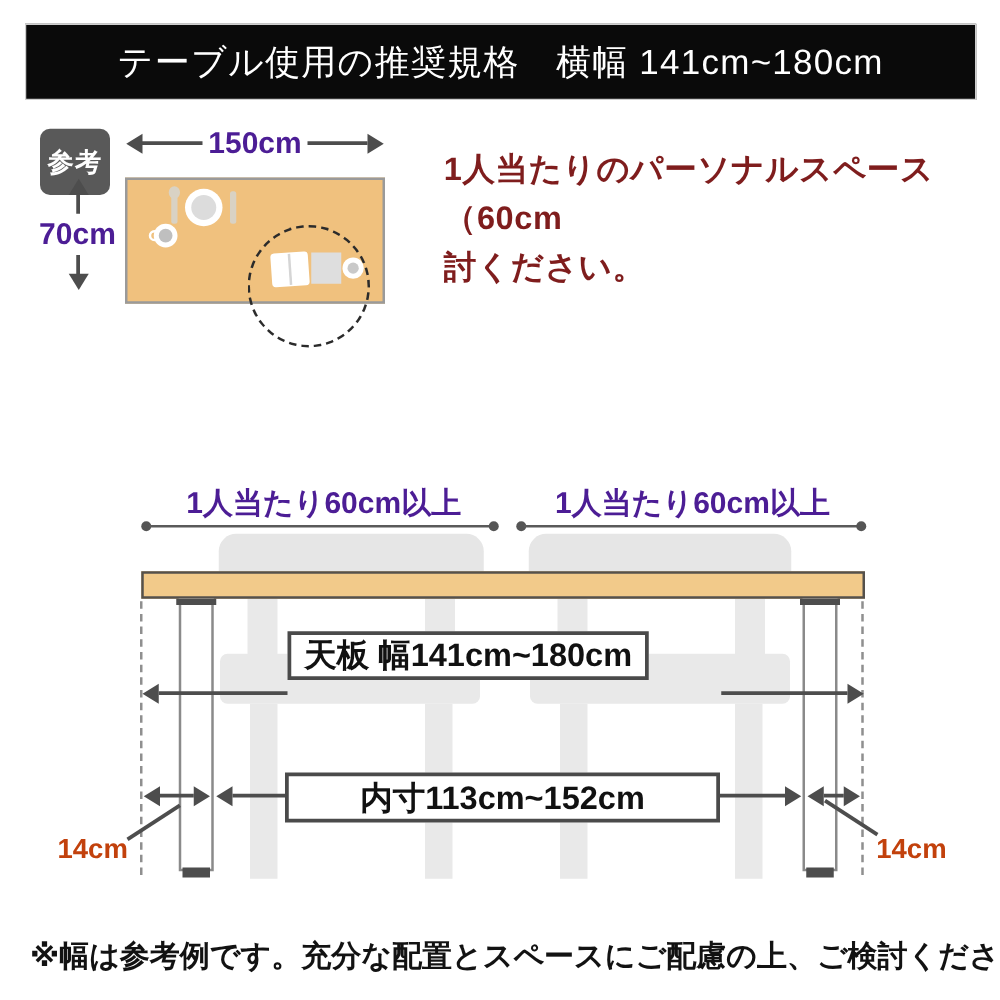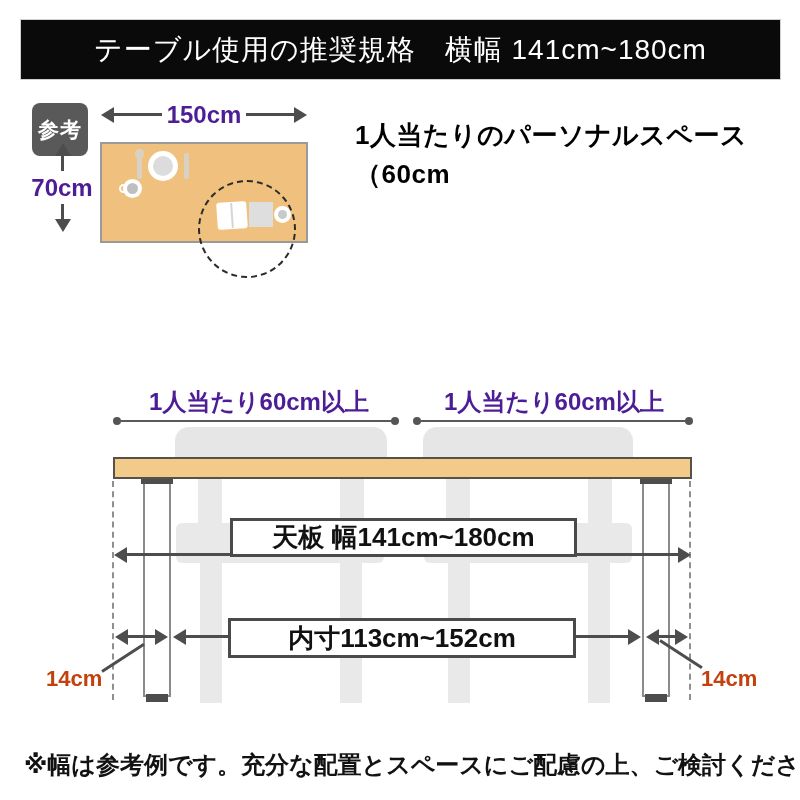--- a/index.html
+++ b/index.html
@@ -40,21 +40,21 @@
   }
   .ref-table{position:absolute;left:100px;top:142px;width:208px;height:101px;background:var(--table-ref,#F0C17E);border:2px solid #9a9a9a;z-index:1;}
   .circle{position:absolute;border-radius:50%;}
   .dashed-circle{position:absolute;left:198px;top:180px;width:98px;height:98px;border:2px dashed #2b2b2b;border-radius:50%;z-index:2;}
   .space-label{
     position:absolute;left:194px;top:249px;width:110px;height:26px;background:#fff;z-index:3;
     font-weight:700;font-size:23px;text-align:center;white-space:nowrap;color:#111;
   }
   .note{
     position:absolute;left:355px;top:116px;width:430px;
-    font-size:26px;font-weight:700;line-height:39px;color:#000000;letter-spacing:0.5px;
+    font-size:26px;font-weight:700;line-height:39px;color:#7f1d1d;letter-spacing:0.5px;
   }
 
   
   .chair-part{position:absolute;background:var(--chair,#E9E9E9);z-index:0;}
   .backrest{border-radius:14px 14px 0 0;background:#E6E6E6;}
   .table-top{position:absolute;left:113px;top:457px;width:579px;height:22px;background:var(--table-top,#F2CA8A);border:2px solid #55514c;z-index:2;}
   .table-leg{position:absolute;top:479px;width:28px;height:218px;background:#fff;border:2px solid #8a8a8a;z-index:2;}
   .leg-cap{position:absolute;top:479px;width:32px;height:5px;background:#4d4d4d;z-index:3;}
   .leg-foot{position:absolute;top:694px;width:22px;height:8px;background:#4d4d4d;z-index:3;}
   .dash-v{position:absolute;top:481px;height:219px;width:0;border-left:2px dashed #8f8f8f;z-index:1;}
@@ -107,20 +107,21 @@
 
   <div class="dashed-circle"></div>
   <div class="abs" style="left:217px;top:202px;width:30px;height:27px;background:#fff;border-radius:3px;transform:rotate(-4deg);z-index:2;"></div>
   <div class="abs" style="left:231px;top:203px;width:2px;height:25px;background:#d5d5d5;transform:rotate(-4deg);z-index:2;"></div>
   <div class="abs" style="left:249px;top:202px;width:24px;height:25px;background:#DEDEDE;z-index:2;"></div>
   <div class="circle" style="left:274px;top:206px;width:17px;height:17px;background:#fff;z-index:2;"></div>
   <div class="circle" style="left:278px;top:210px;width:9px;height:9px;background:#C9C9C9;z-index:2;"></div>
 
   <div class="note">
     <div>1人当たりのパーソナルスペース（60cm</div>
+    <div>討ください。</div>
   </div>
 
 
   <div class="dim-label" style="left:139px;top:386px;width:240px;">1人当たり60cm以上</div>
   <div class="dim-label" style="left:434px;top:386px;width:240px;">1人当たり60cm以上</div>
 
   <div>
     <div class="dot" style="left:113px;top:417px;"></div>
     <div class="hline thin" style="left:119px;top:420px;width:276px;"></div>
     <div class="dot" style="left:391px;top:417px;"></div>
@@ -155,21 +156,21 @@
   <div class="table-leg" style="left:143px;"></div>
   <div class="table-leg" style="left:642px;"></div>
   <div class="leg-cap" style="left:141px;"></div>
   <div class="leg-cap" style="left:640px;"></div>
   <div class="leg-foot" style="left:146px;"></div>
   <div class="leg-foot" style="left:645px;"></div>
 
   <div>
     <div class="head-left z4" style="left:114px;top:547px;"></div>
     <div class="hline z4" style="left:127px;top:553px;width:103px;"></div>
-    <div class="dim-box" style="left:230px;top:518px;width:347px;height:39px;">
+    <div class="dim-box" style="left:230px;top:505px;width:289px;height:39px;">
       <span>天板 幅141cm~180cm</span>
     </div>
     <div class="hline z4" style="left:577px;top:553px;width:101px;"></div>
     <div class="head-right z4" style="left:678px;top:547px;"></div>
   </div>
 
   <div>
     <div class="head-left z4" style="left:173px;top:629px;"></div>
     <div class="hline z4" style="left:186px;top:635px;width:42px;"></div>
     <div class="dim-box" style="left:228px;top:618px;width:348px;height:40px;">

